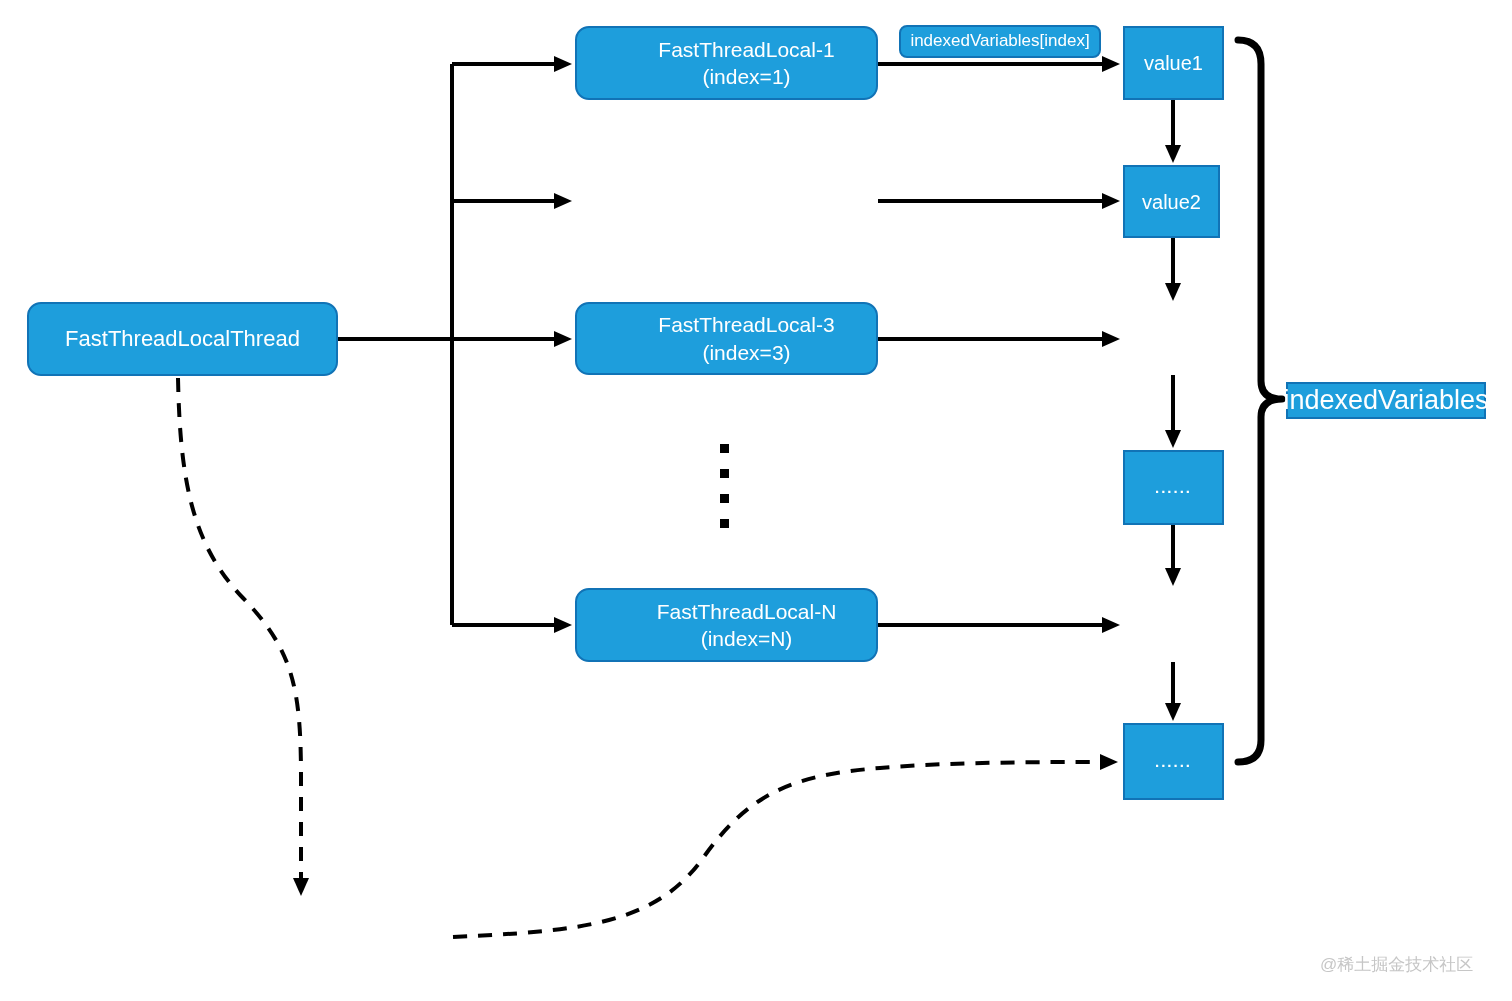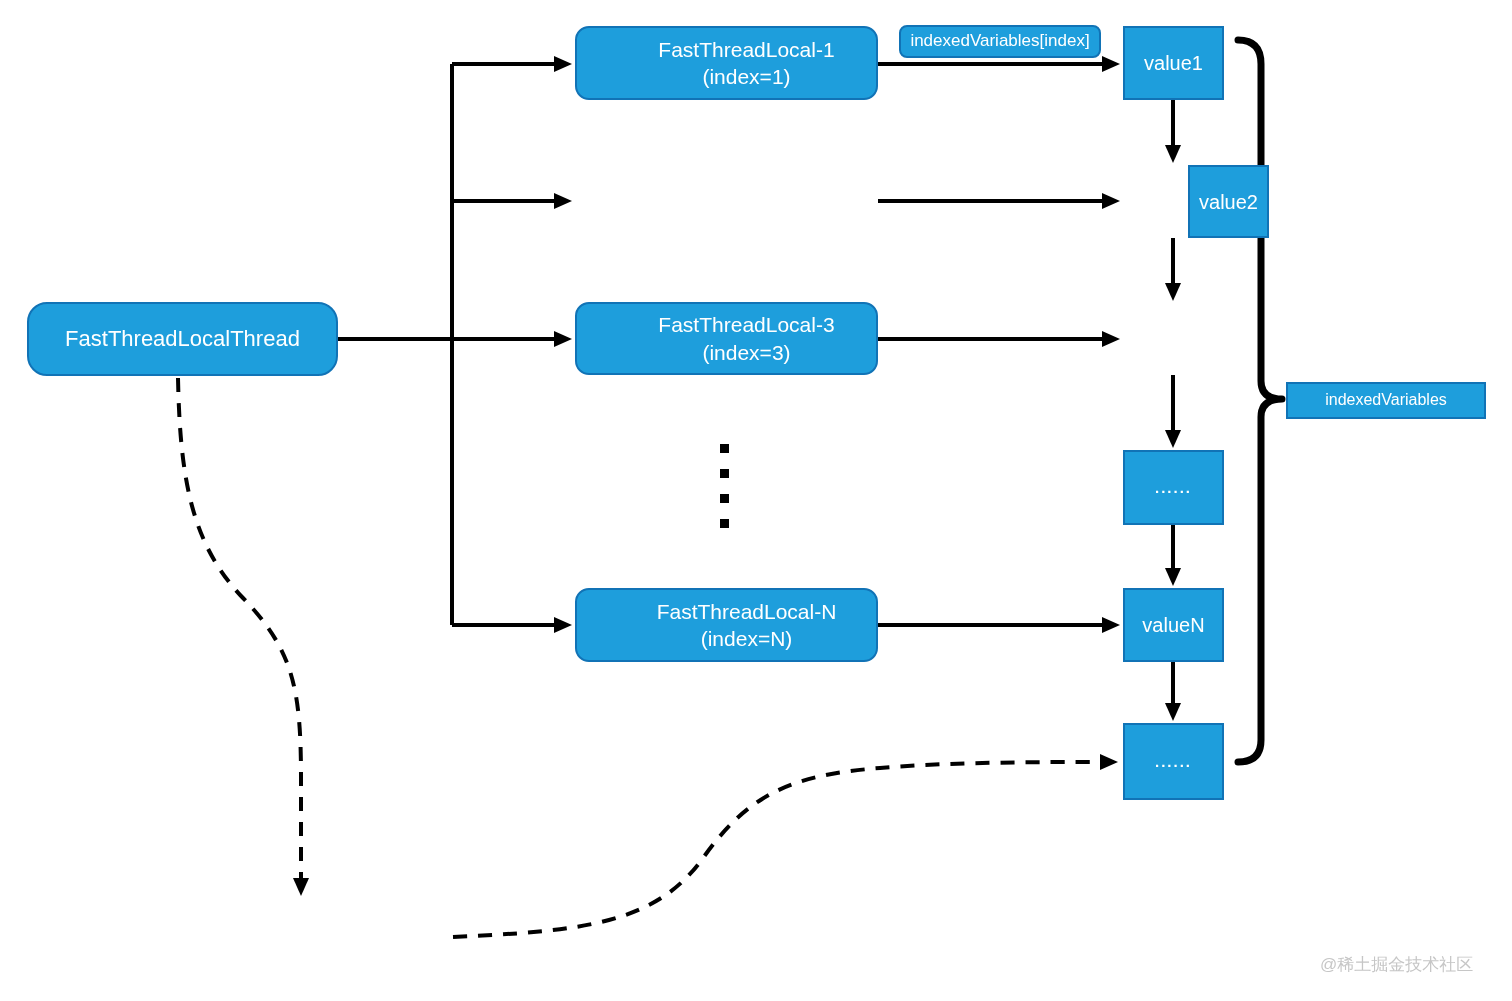--- a/index.html
+++ b/index.html
@@ -16,26 +16,26 @@
     background:var(--node-fill,#1E9EDC);
     border:2px solid var(--node-border,#1173B6);
     color:#ffffff;
     display:flex;flex-direction:column;
     align-items:center;justify-content:center;
     text-align:center;
     box-sizing:border-box;
     line-height:1.3;
   }
   .round{border-radius:14px;}
-  .big{font-size:22px;border-radius:20px;}
+  .big{font-size:22px;}
   .row{font-size:21px;padding-left:40px;}
   .val{font-size:20px;}
   .dots{font-size:15px;font-weight:bold;letter-spacing:2px;}
   .elabel{font-size:17px;border-radius:8px;}
-  .blabel{font-size:16px;}
+  .blabel{font-size:27px;}
   .watermark{
     position:absolute;
     color:var(--watermark-color,#c6c6c6);
     font-size:17px;
     white-space:nowrap;
   }
 </style>
 </head>
 <body>
 
@@ -97,32 +97,29 @@
 
   <div class="box round row" style="left:575px;top:588px;width:303px;height:74px">
     <span>FastThreadLocal-N</span>
     <span>(index=N)</span>
   </div>
 
   <div class="box val" style="left:1123px;top:26px;width:101px;height:74px">
     <span>value1</span>
   </div>
 
-  <div class="box val" style="left:1188px;top:165px;width:81px;height:73px">
+  <div class="box val" style="left:1123px;top:165px;width:97px;height:73px">
     <span>value2</span>
   </div>
 
 
   <div class="box val dots" style="left:1123px;top:450px;width:101px;height:75px">
     <span>......</span>
   </div>
 
-  <div class="box val" style="left:1123px;top:588px;width:101px;height:74px">
-    <span>valueN</span>
-  </div>
 
   <div class="box val dots" style="left:1123px;top:723px;width:101px;height:77px">
     <span>......</span>
   </div>
 
 
   <div class="box elabel" style="left:899px;top:25px;width:202px;height:33px">
     <span>indexedVariables[index]</span>
   </div>
 

